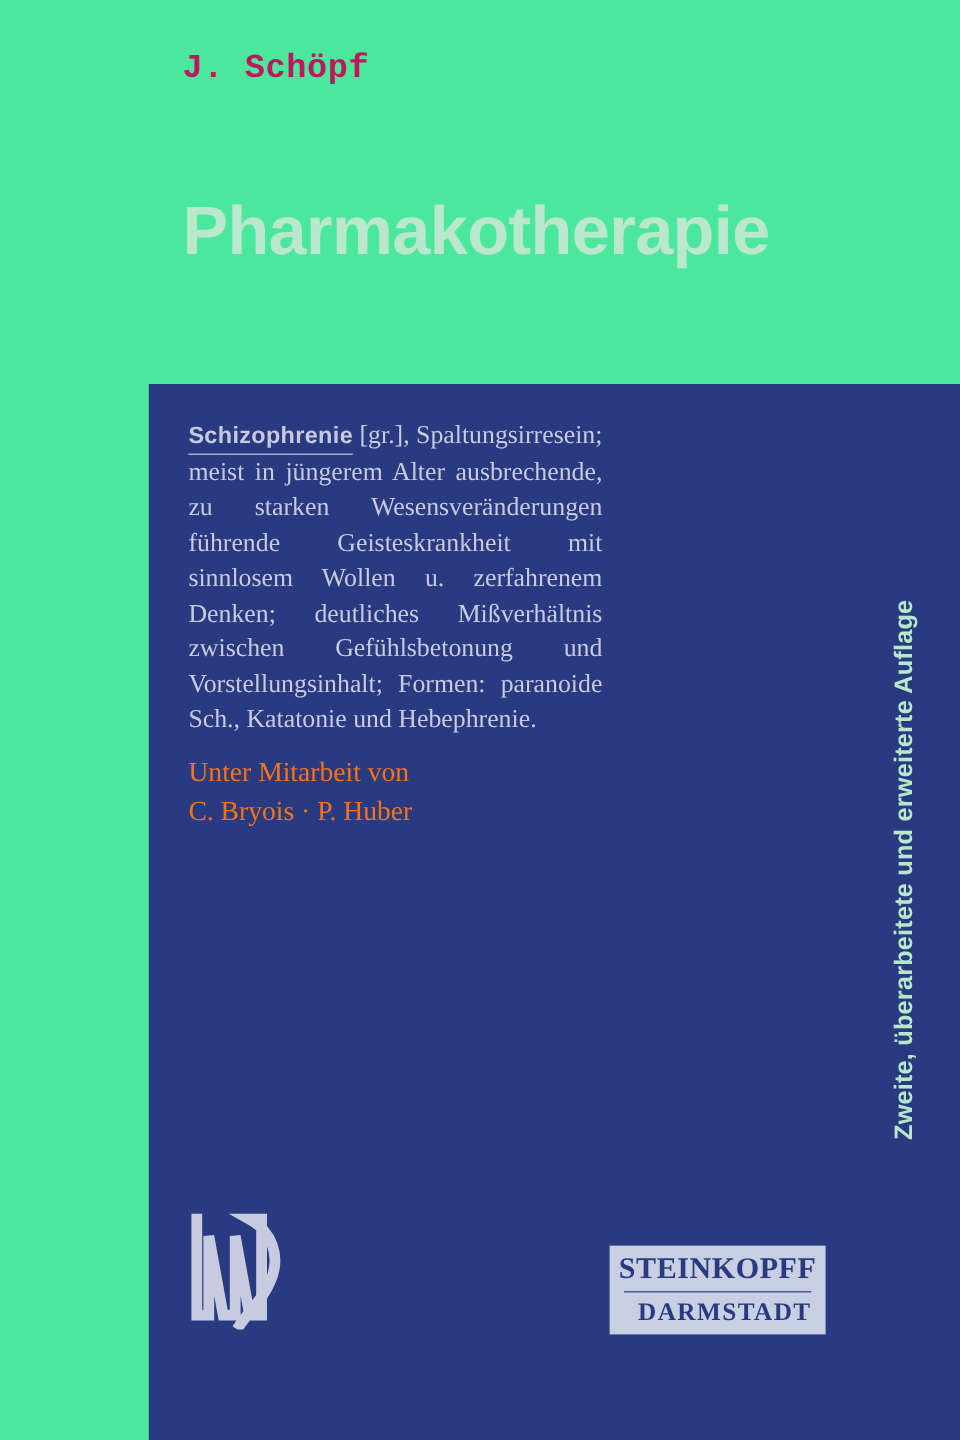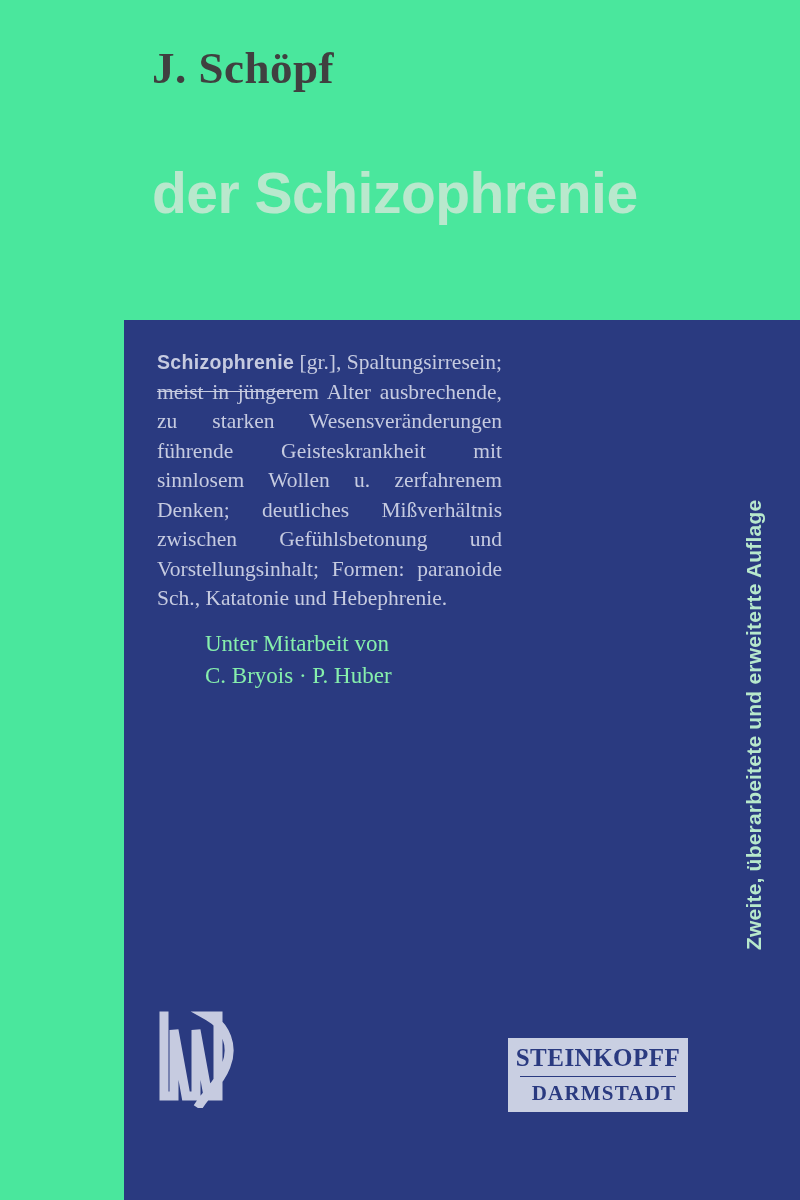--- a/index.html
+++ b/index.html
@@ -17,24 +17,24 @@
     position: relative;
     width: 800px;
     height: 1200px;
     background: #4ae79d;
   }
   
   .author {
     position: absolute;
     left: 152px;
     top: 42px;
-    font-family: Liberation Serif, serif;
-    font-size: 45px;
+    font-family: Liberation Mono, monospace;
+    font-size: 28px;
     font-weight: bold;
-    color: #404040;
+    color: #be185d;
     letter-spacing: 0.5px;
   }
   
   .title-block {
     position: absolute;
     left: 152px;
     top: 158px;
     width: 620px;
   }
   .title-line {
@@ -67,35 +67,34 @@
     color: #c6cbe0;
     text-align: justify;
     text-justify: inter-word;
   }
   .definition .kw {
     font-family: "Liberation Sans", sans-serif;
     font-weight: bold;
     font-size: 19.5px;
     letter-spacing: 0.3px;
     border-bottom: 1px solid #c6cbe0;
-    padding-bottom: 18px;
+    padding-bottom: 4px;
   }
   .definition .it {
   }
   
   .collab {
     position: absolute;
     left: 33px;
     top: 308px;
     width: 420px;
     font-family: "Liberation Serif", serif;
     font-size: 23px;
     line-height: 32px;
-    color: #86efac;
-    margin-left: 48px;
+    color: #f97316;
   }
   
   .edition {
     position: absolute;
     right: 18px;
     top: 30px;
     height: 600px;
     width: 40px;
     font-family: "Liberation Sans", sans-serif;
     font-size: 21px;
@@ -150,21 +149,21 @@
   }
 </style>
 </head>
 <body>
 
 <div class="cover">
 
   <div class="author">J. Schöpf</div>
 
   <div class="title-block">
-    <div class="title-line">der Schizophrenie</div>
+    <div class="title-line">Pharmakotherapie</div>
   </div>
 
   <div class="panel">
 
     <div class="definition">
       <span class="kw">Schizophrenie</span>
       <span class="it">[gr.],</span>
       <span>Spaltungsirresein; meist in jüngerem Alter ausbrechende, zu starken Wesensveränderungen führende Geisteskrankheit mit sinnlosem Wollen u. zerfahrenem Denken; deutliches Mißverhältnis zwischen Gefühlsbetonung und Vorstellungsinhalt; Formen: paranoide Sch., Katatonie und Hebephrenie.</span>
     </div>
 

